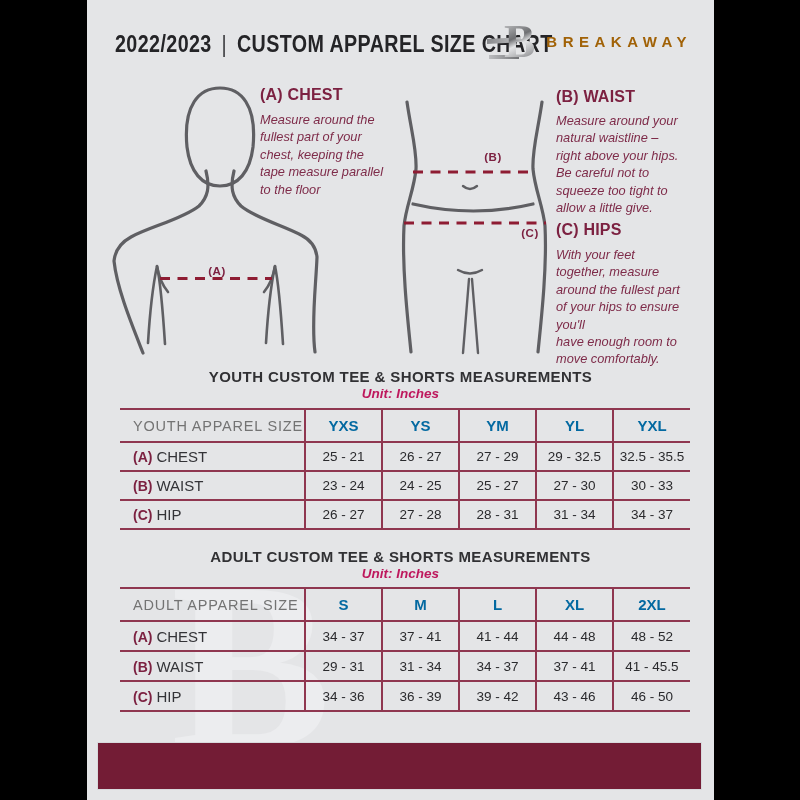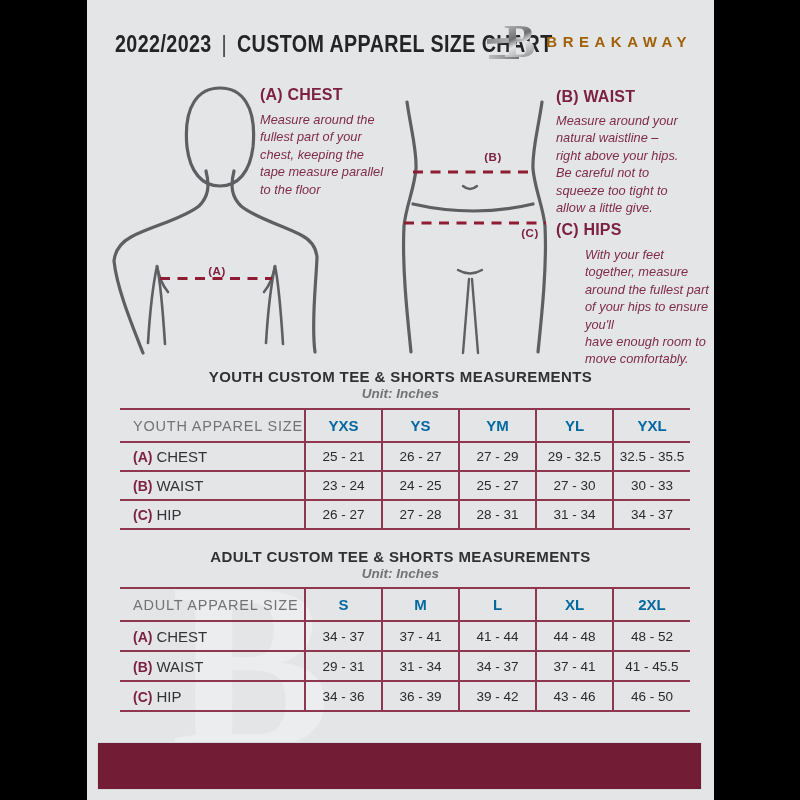--- a/index.html
+++ b/index.html
@@ -63,42 +63,42 @@
   }
   .sec-body {
     position:absolute; font-size:12.8px; font-style:italic;
     color:#7E2B49; line-height:1.36; white-space:pre-line; z-index:2;
   }
   #secA-h { left:173px; top:86px; }
   #secA-b { left:173px; top:111px; width:170px; }
   #secB-h { left:469px; top:88px; }
   #secB-b { left:469px; top:112px; width:155px; }
   #secC-h { left:469px; top:221px; }
-  #secC-b { left:469px; top:246px; width:158px;margin-left:29px; }
+  #secC-b { left:469px; top:246px; width:158px; }
   
   .figure-svg { position:absolute; z-index:1; }
   #fig-upper { left:0; top:85px; }
   #fig-lower { left:300px; top:98px; }
   .fig-label {
     position:absolute; font-size:11.5px; font-weight:bold;
     color:#7C2141; letter-spacing:0.5px; text-align:center; z-index:2;
   }
   #labA { left:117px; top:265px; width:26px; }
   #labB { left:393px; top:151px; width:26px; }
   #labC { left:430px; top:227px; width:26px; }
   
   .tbl-title {
     position:absolute; left:0; width:627px; text-align:center;
     font-size:15px; font-weight:bold; color:#313134;
     letter-spacing:0.4px; z-index:1;
   }
   .tbl-unit {
     position:absolute; left:0; width:627px; text-align:center;
     font-size:13.5px; font-weight:bold; font-style:italic;
-    color:#737373; z-index:1;
+    color:#be185d; z-index:1;
   }
   #youth-title { top:368px; }
   #youth-unit  { top:386px; }
   #adult-title { top:548px; }
   #adult-unit  { top:566px; }
   .size-table {
     position:absolute; left:33px; width:570px;
     border-collapse:collapse; table-layout:fixed; z-index:1;
   }
   #youth-table { top:408px; }

